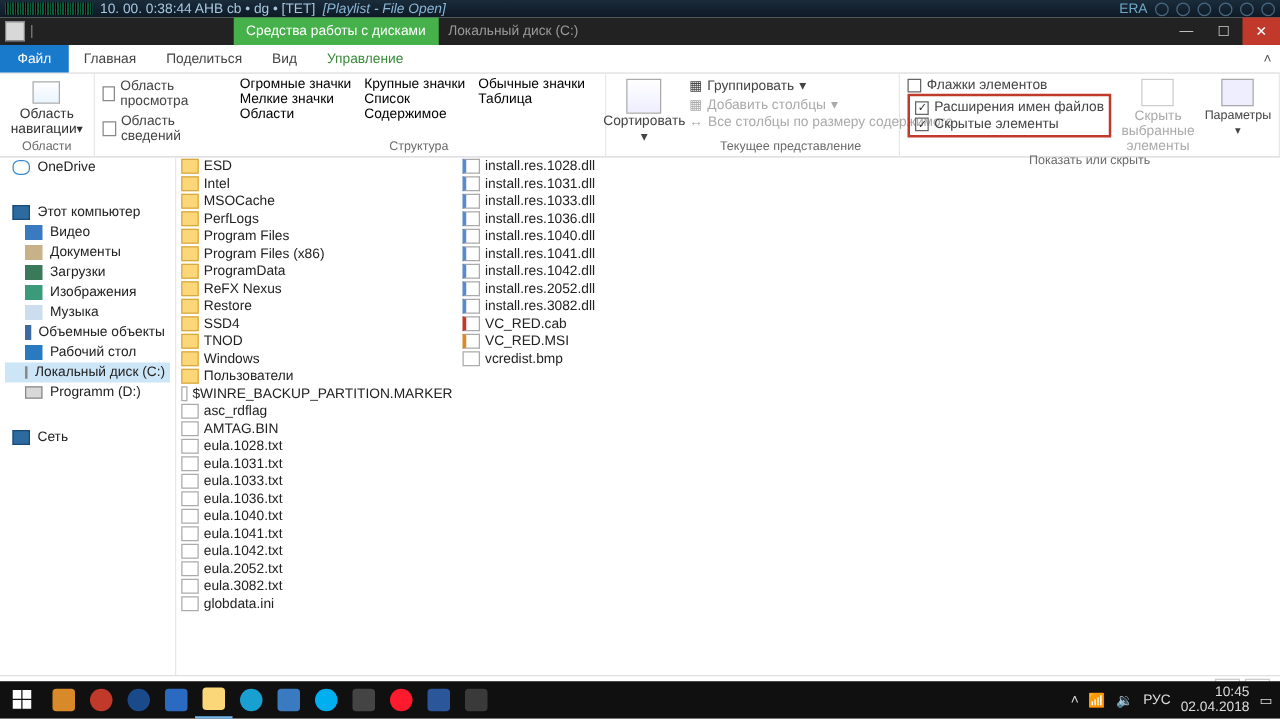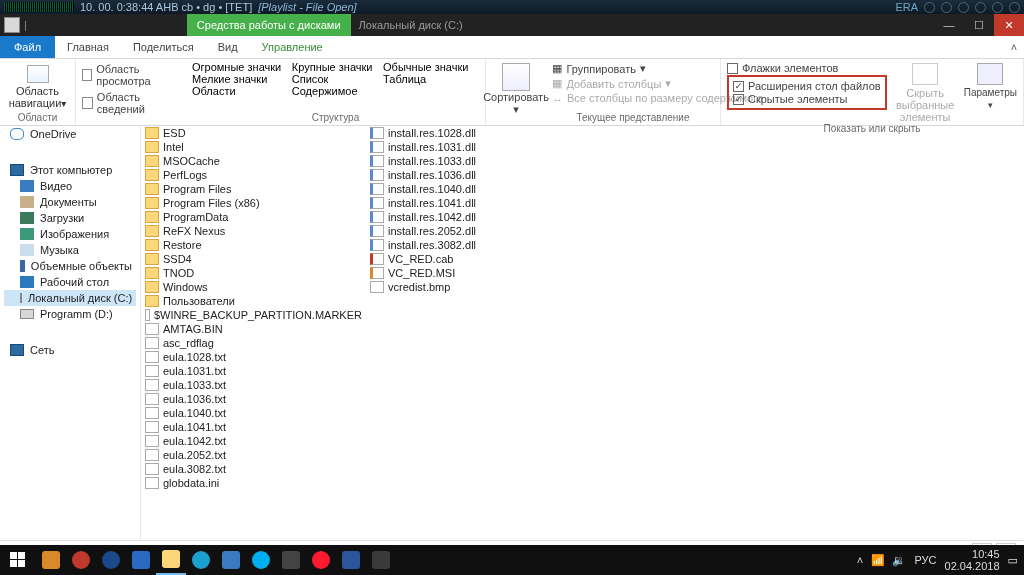--- a/index.html
+++ b/index.html
@@ -171,21 +171,21 @@
   <div class="rgroup showgrp" style="flex:1">
     <div style="display:flex;gap:8px">
       <div>
         <div class="row">
             <span class="cbx"></span>
             <span>Флажки элементов</span>
           </div>
         <div class="hlbox">
           <div class="row">
               <span class="cbx">✓</span>
-              <span>Расширения стол файлов</span>
+              <span>Расширения имен файлов</span>
             </div>
           <div class="row">
               <span class="cbx">✓</span>
               <span>Скрытые элементы</span>
             </div>
         </div>
       </div>
       <div class="big" style="text-align:center;color:#aaa">
         <div style="width:26px;height:22px;border:1px solid #ccc;margin:2px auto"></div>
         <div style="font-size:10px;line-height:1.1"><span>Скрыть выбранные</span><br><span>элементы</span></div>
@@ -305,25 +305,25 @@
         <div class="frow">
           <span class="fico fi-folder"></span>
           <span>Пользователи</span>
         </div>
         <div class="frow">
           <span class="fico fi-file"></span>
           <span>$WINRE_BACKUP_PARTITION.MARKER</span>
         </div>
         <div class="frow">
           <span class="fico fi-file"></span>
+          <span>asc_rdflag</span>
+        </div>
+        <div class="frow">
+          <span class="fico fi-file"></span>
           <span>AMTAG.BIN</span>
-        </div>
-        <div class="frow">
-          <span class="fico fi-file"></span>
-          <span>asc_rdflag</span>
         </div>
         <div class="frow">
           <span class="fico fi-file"></span>
           <span>eula.1028.txt</span>
         </div>
         <div class="frow">
           <span class="fico fi-file"></span>
           <span>eula.1031.txt</span>
         </div>
         <div class="frow">

